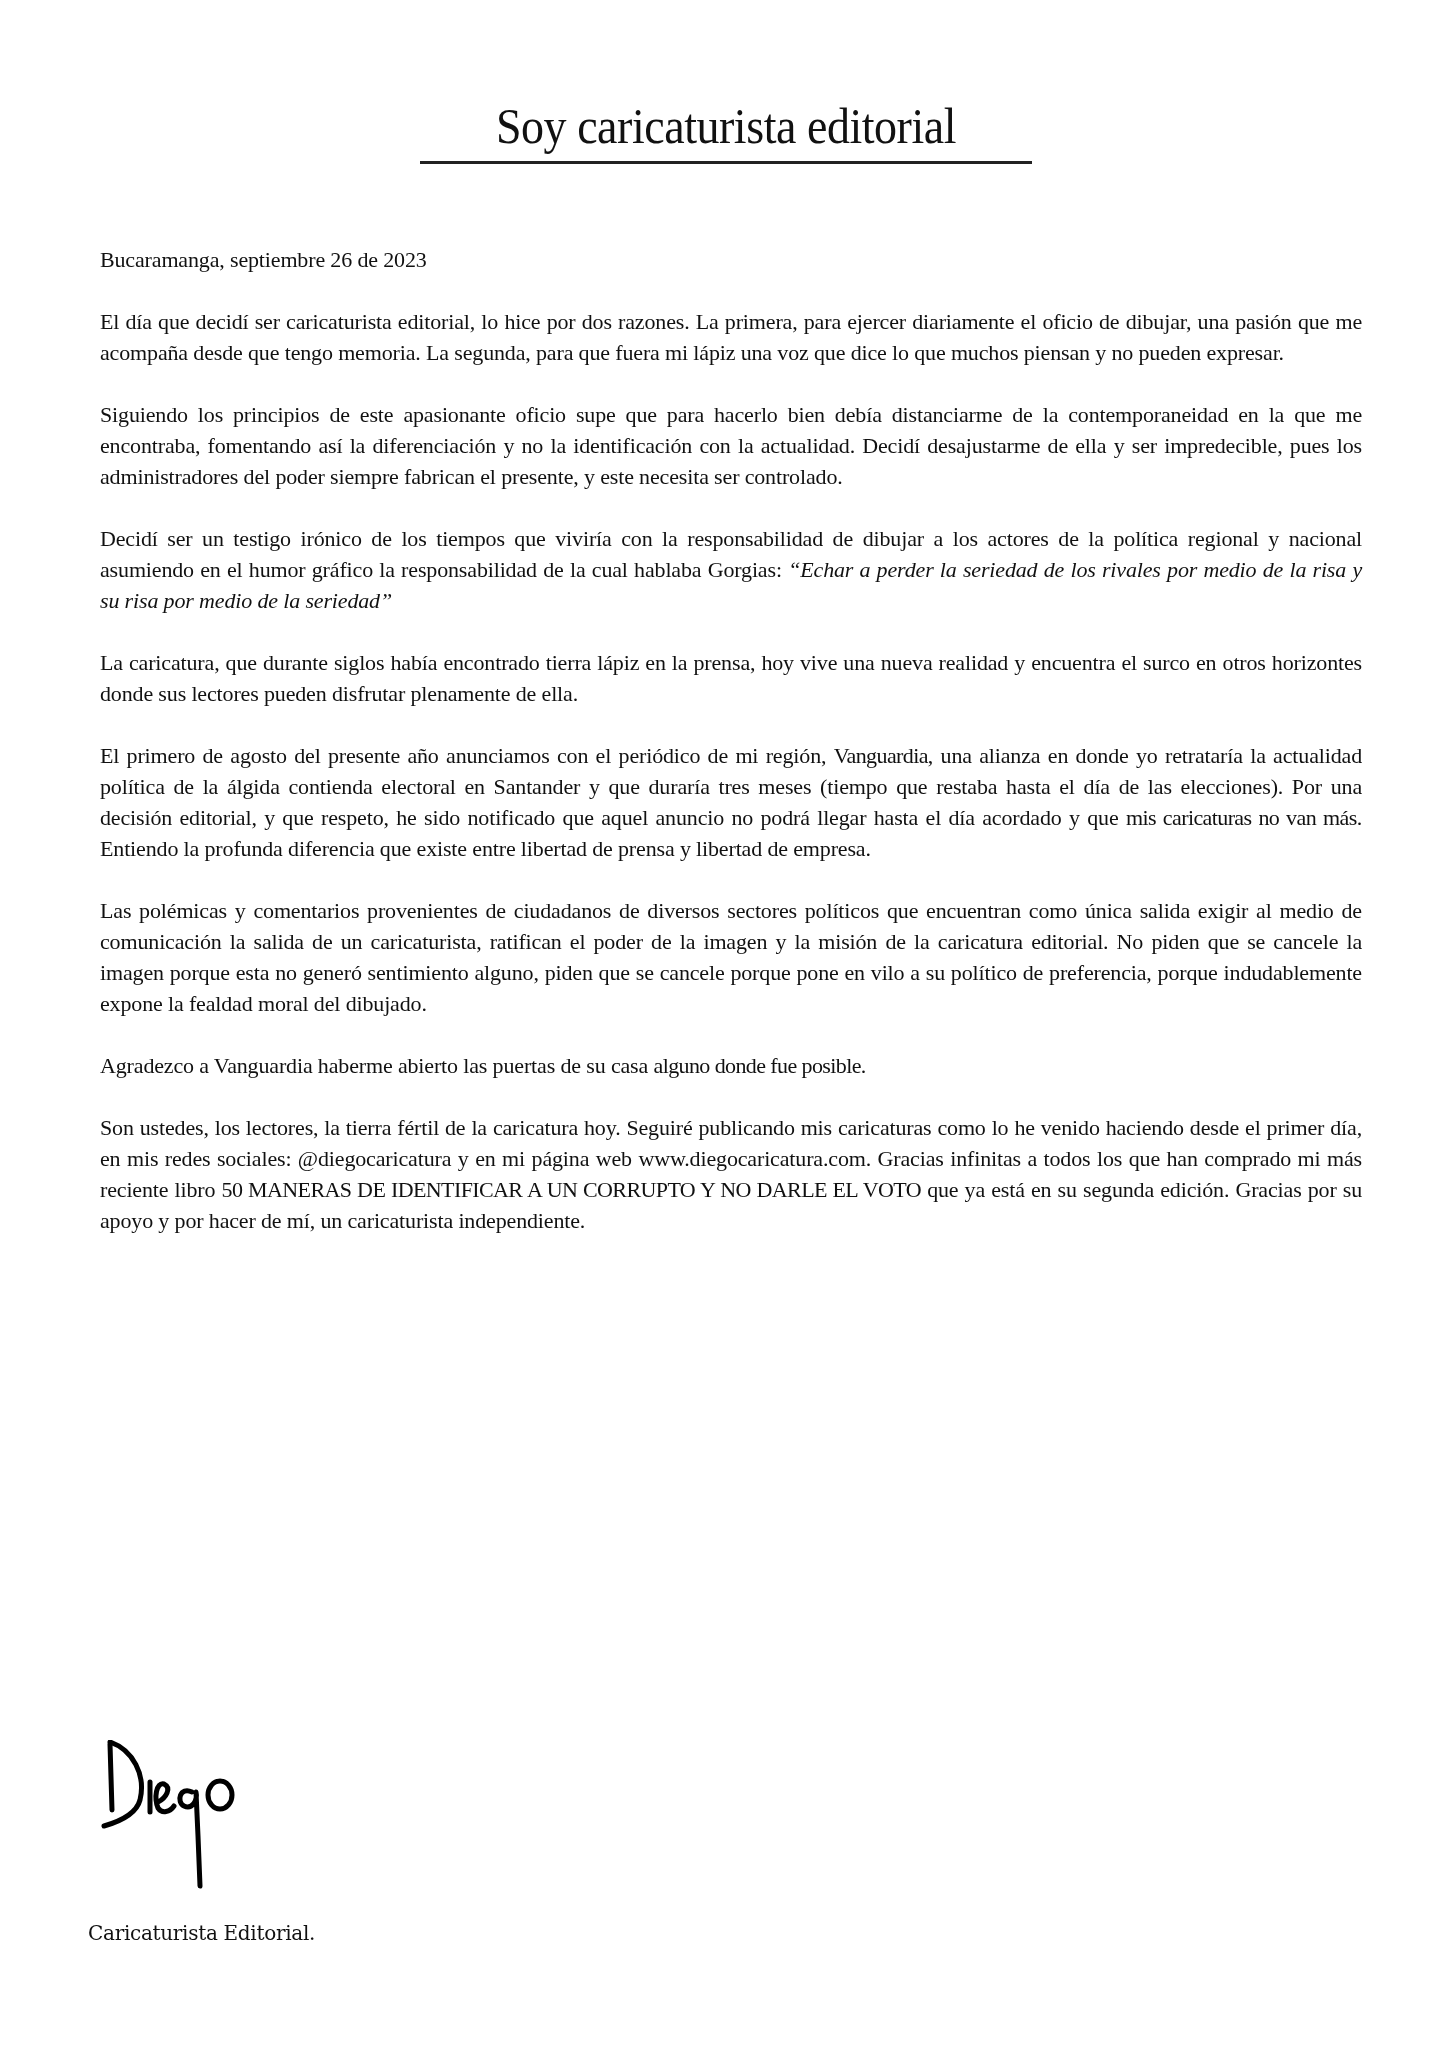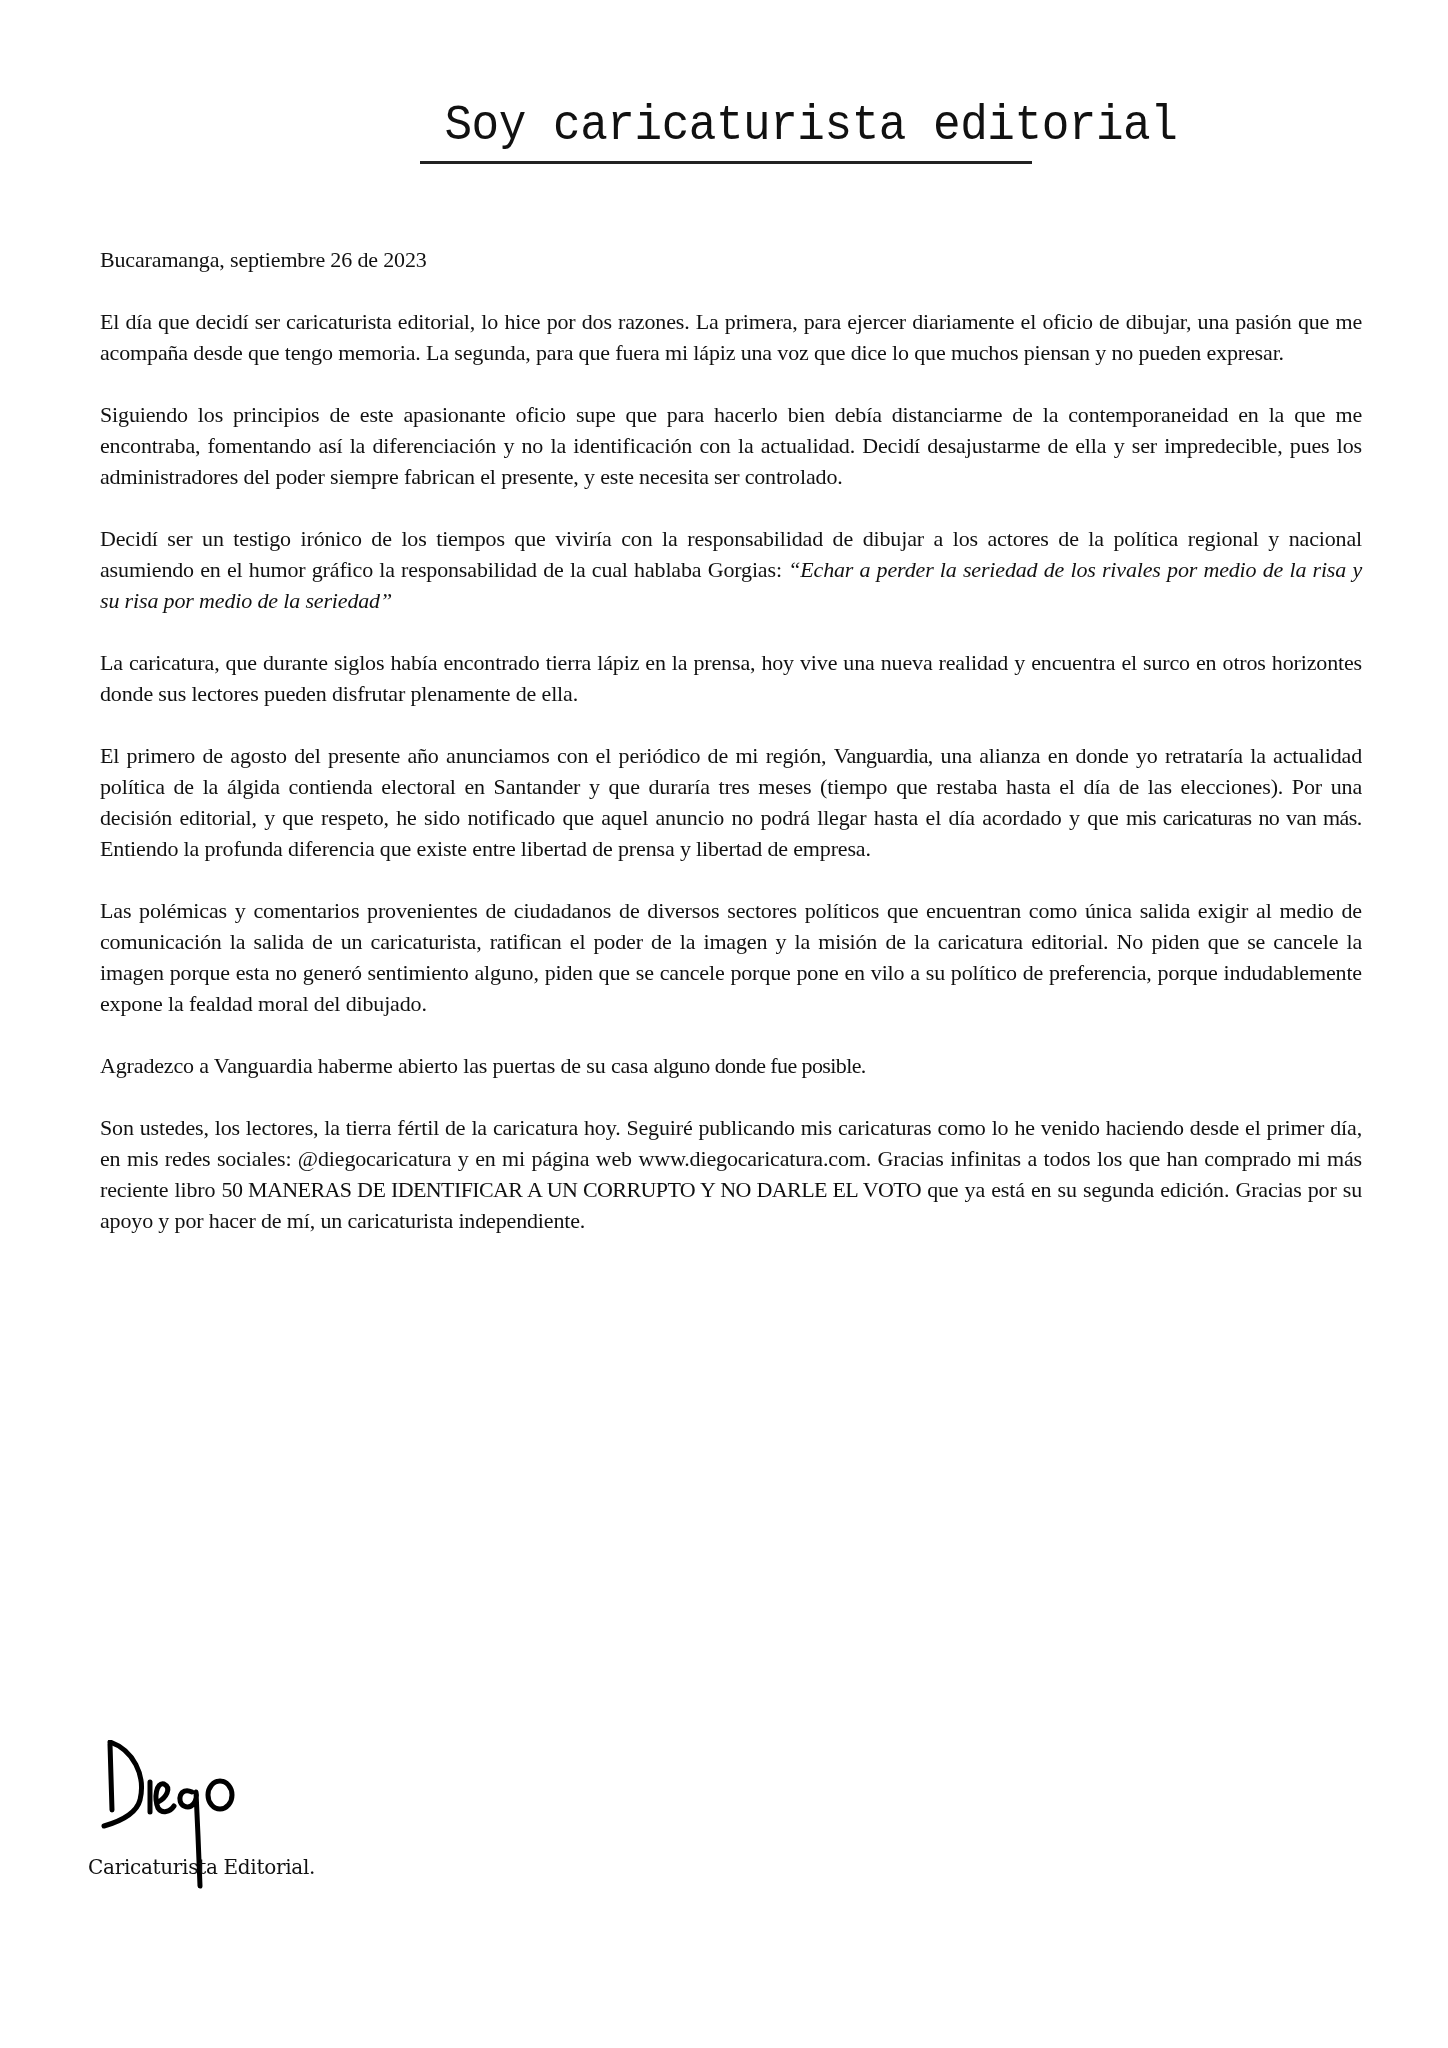--- a/index.html
+++ b/index.html
@@ -14,21 +14,20 @@
       overflow: hidden;
       color: #111111;
       font-family: "Liberation Serif", "DejaVu Serif", serif;
     }
     .title-wrap {
       position: absolute;
       left: 420px;
       top: 96px;
       width: 612px;
       text-align: center;
-      font-family: Liberation Mono, monospace;
     }
     .title {
       font-size: 50px;
       line-height: 60px;
       letter-spacing: -0.5px;
       transform: scaleX(0.92);
       transform-origin: center;
       white-space: nowrap;
     }
     .title-rule {
@@ -60,21 +59,21 @@
       position: absolute;
       left: 88px;
       top: 1740px;
       width: 160px;
       height: 150px;
     }
     .signature svg { display: block; }
     .sign-title {
       position: absolute;
       left: 88px;
-      top: 1852px;
+      top: 1918px;
       font-size: 22px;
       line-height: 31px;
       font-family: "DejaVu Serif", "Liberation Serif", serif;
       letter-spacing: -0.3px;
       font-size: 20px;
     }
   </style>
 </head>
 <body>
 

